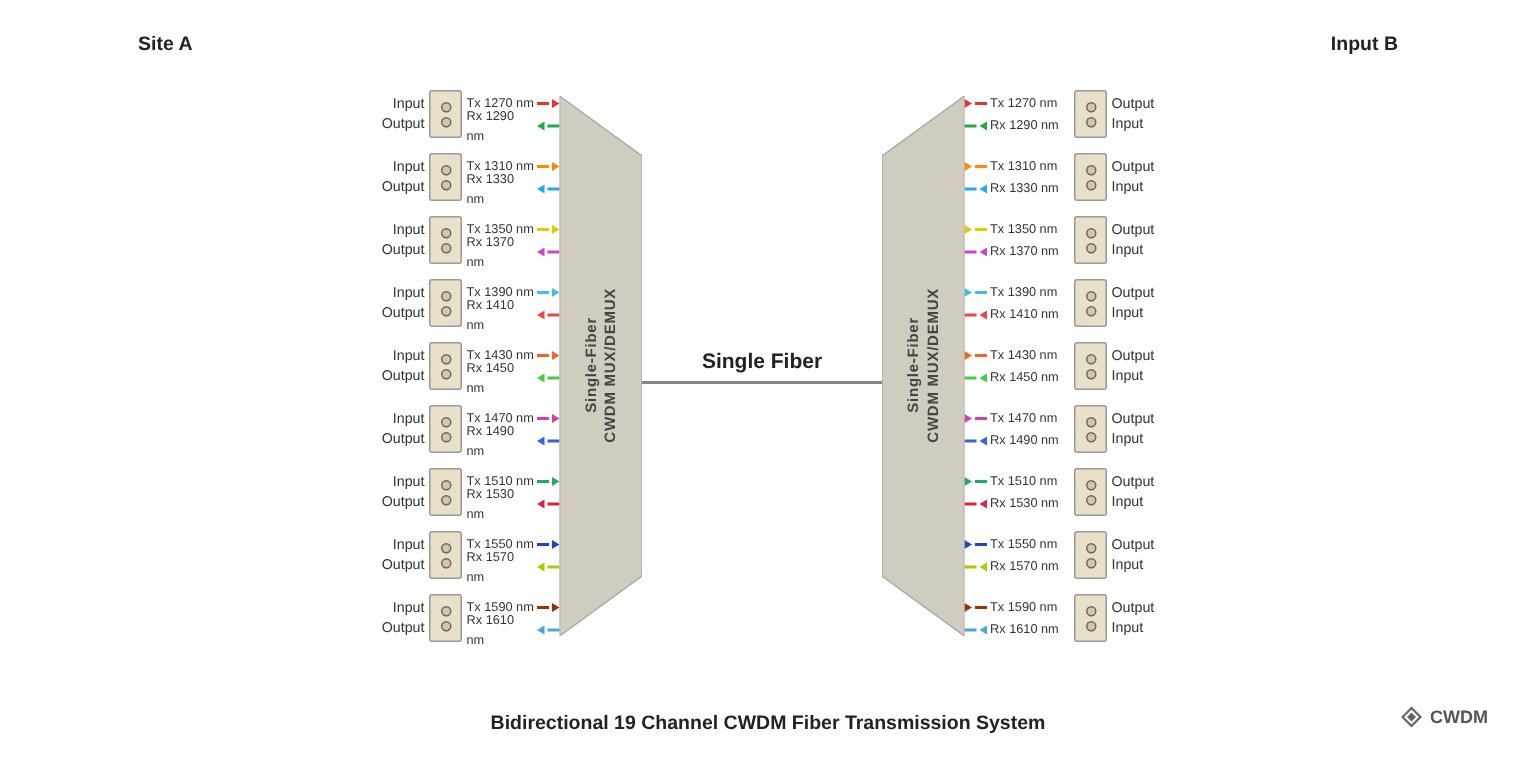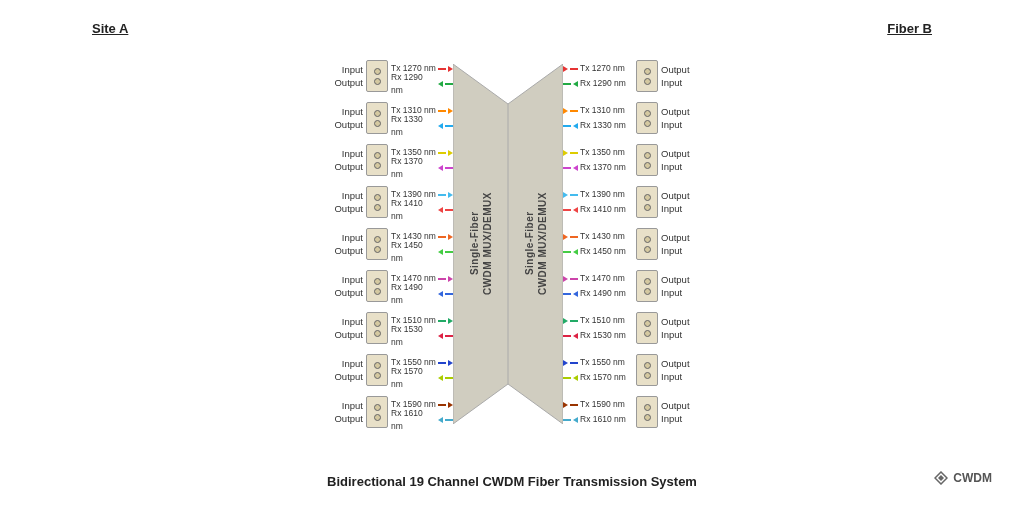--- a/index.html
+++ b/index.html
@@ -30,21 +30,20 @@
       width: 100%;
       flex: 1;
       padding: 10px 10px 0 10px;
     }
     .site-label {
       font-size: 13px;
       font-weight: 600;
       color: #222;
       position: absolute;
       top: 8px;
-      text-decoration: underline;
     }
     .site-a-label { left: 80px; }
     .site-b-label { right: 80px; }
 
     
     .channels-left {
       display: flex;
       flex-direction: column;
       gap: 4px;
       margin-right: 0px;
@@ -202,21 +201,21 @@
       display: flex;
       align-items: center;
       height: 15px;
     }
   </style>
 </head>
 <body>
 
 <div class="diagram-container">
   <span class="site-label site-a-label">Site A</span>
-  <span class="site-label site-b-label">Fiber B</span>
+  <span class="site-label site-b-label">Input B</span>
 
   <div class="main-area">
 
     <div class="channels-left" id="channels-left">
         <div class="channel-row">
     <div class="io-labels">
       <span>Input</span>
       <span>Output</span>
     </div>
     <div class="device-icon">
@@ -414,20 +413,24 @@
   </div>
       </div>
 
     <div class="mux-left">
       <svg width="55" height="360" viewBox="0 0 55 360">
         <polygon points="0,0 55,40 55,320 0,360" fill="#d0cdc0" stroke="#aaa" stroke-width="1"></polygon>
       </svg>
       <div class="mux-label">Single-Fiber<br>CWDM MUX/DEMUX</div>
     </div>
 
+    <div class="fiber-section">
+      <span class="fiber-label">Single Fiber</span>
+      <div class="fiber-line"></div>
+    </div>
 
     <div class="mux-right">
       <svg width="55" height="360" viewBox="0 0 55 360">
         <polygon points="55,0 0,40 0,320 55,360" fill="#d0cdc0" stroke="#aaa" stroke-width="1"></polygon>
       </svg>
       <div class="mux-label">Single-Fiber<br>CWDM MUX/DEMUX</div>
     </div>
 
     <div class="channels-right" id="channels-right">
         <div class="channel-row">

